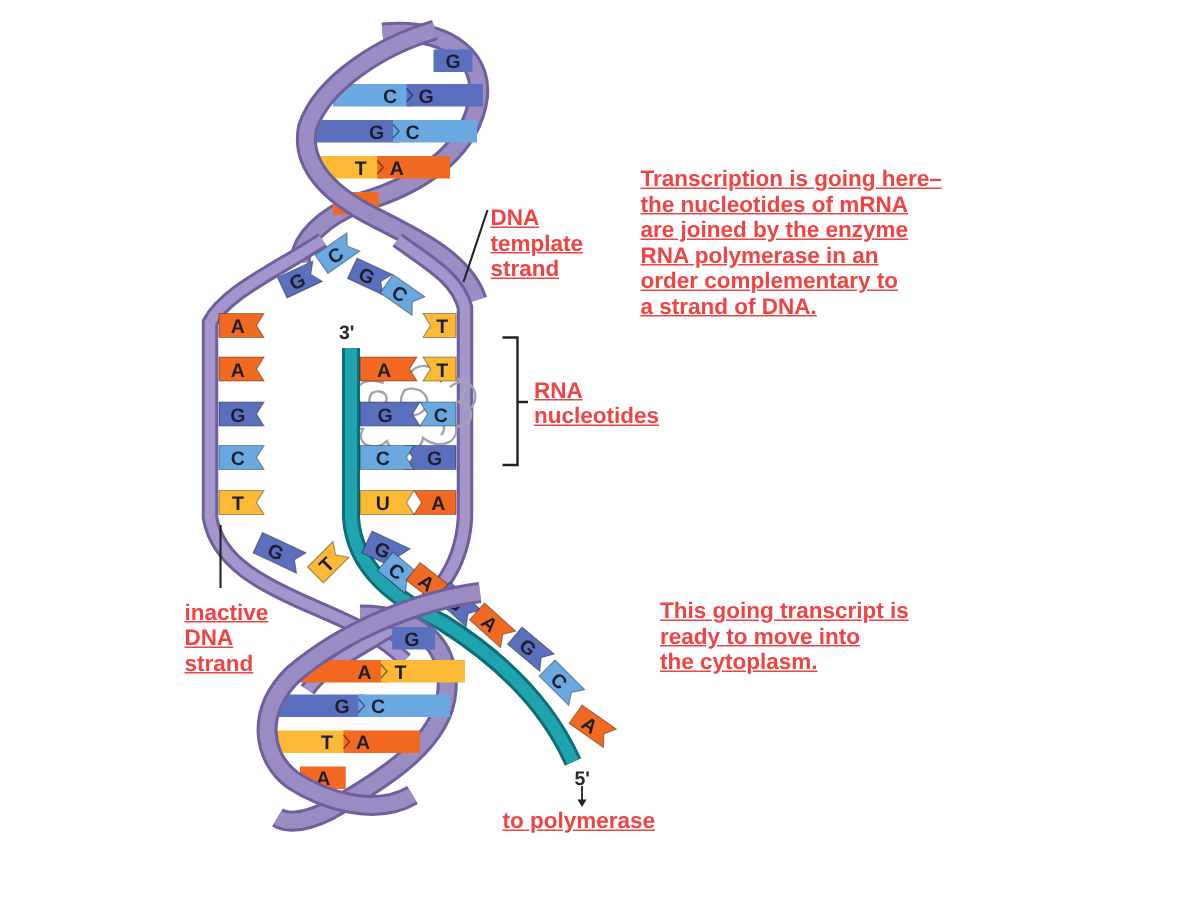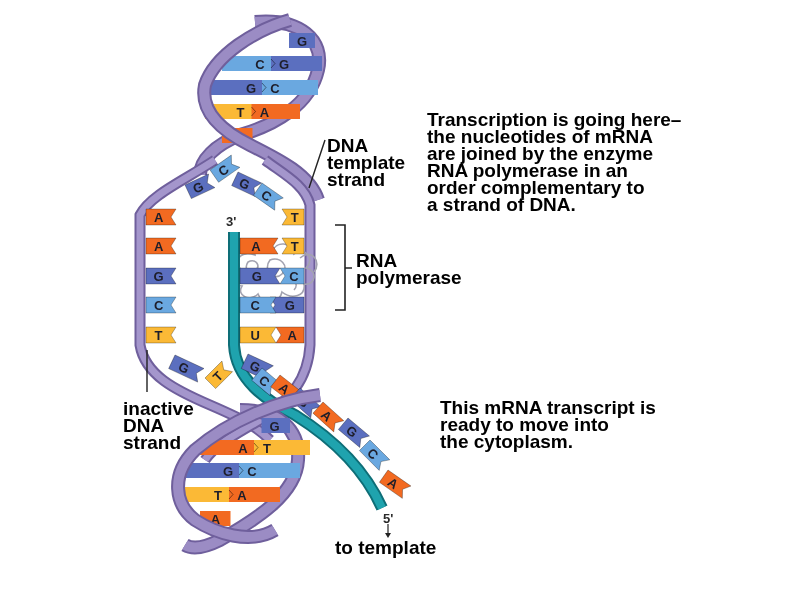--- a/index.html
+++ b/index.html
@@ -1,20 +1,20 @@
 <!DOCTYPE html>
 <html><head>
 <meta charset="utf-8">
 <style>
   html, body { margin: 0; padding: 0; background: #ffffff; }
   body { width: 800px; height: 600px; position: relative; overflow: hidden;
          font-family: "Liberation Sans", sans-serif; color: #222; }
   #diagram { position: absolute; left: 0; top: 0; width: 800px; height: 600px; }
   .lbl { position: absolute; font-family: "Liberation Sans", sans-serif; font-weight: bold;
-         font-size: 19px; line-height: 17px; color: #000000; white-space: pre-line; }
+         font-size: 15px; line-height: 17px; color: #ef4444; white-space: pre-line; text-decoration: underline; }
   .base-letter { font-family: "Liberation Sans", sans-serif; font-weight: bold; font-size: 13px; fill: #1e1e2a; }
   .prime { font-family: "Liberation Sans", sans-serif; font-weight: bold; font-size: 13px; fill: #2a2a2a; }
 </style>
 </head>
 <body>
 
 <svg id="diagram" viewBox="0 0 800 600" xmlns="http://www.w3.org/2000/svg">
   <defs>
     <clipPath id="topHelixClip">
         <path d="M205,70 C230,45 280,25 305,30 C325,40 320,110 255,145 C225,140 205,110 205,70 Z"></path>
@@ -244,26 +244,26 @@
   <path d="M385,533 L391,533 L388,538 Z" fill="#222"></path>
 
   <text class="prime" x="226" y="226">3'</text>
   <text class="prime" x="383" y="523">5'</text>
 </svg>
 
 <div class="lbl" style="left:327px; top:137px;">DNA
 template
 strand</div>
 <div class="lbl" style="left:356px; top:252px;">RNA
-polymerase</div>
+nucleotides</div>
 <div class="lbl" style="left:123px; top:400px;">inactive
 DNA
 strand</div>
 <div class="lbl" style="left:427px; top:111px;">Transcription is going here–
 the nucleotides of mRNA
 are joined by the enzyme
 RNA polymerase in an
 order complementary to
 a strand of DNA.</div>
-<div class="lbl" style="left:440px; top:399px;">This mRNA transcript is
+<div class="lbl" style="left:440px; top:399px;">This going transcript is
 ready to move into
 the cytoplasm.</div>
-<div class="lbl" style="left:335px; top:539px;">to template</div>
+<div class="lbl" style="left:335px; top:539px;">to polymerase</div>
 
 </body></html>

